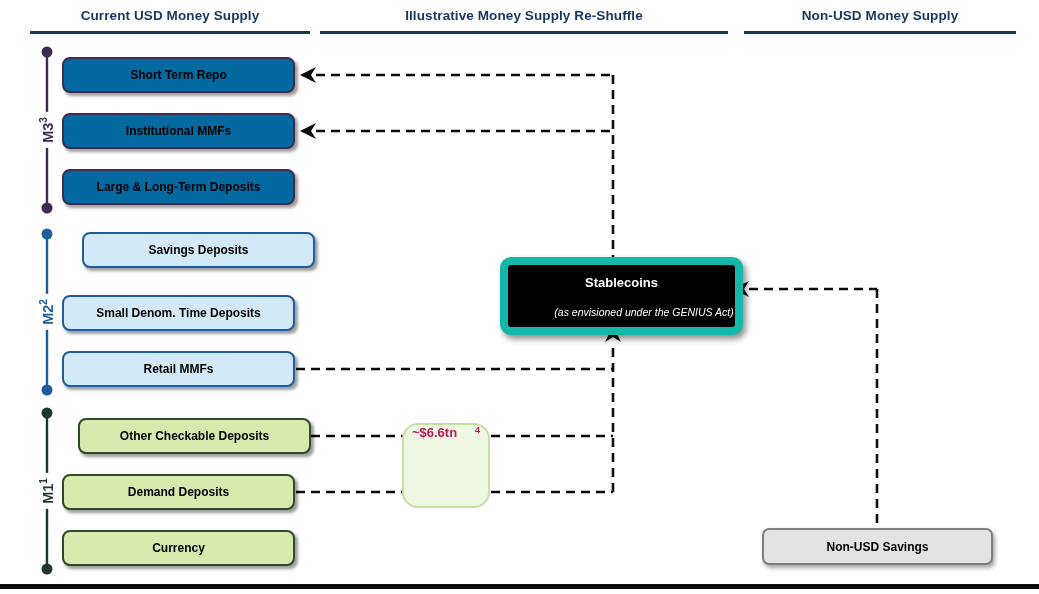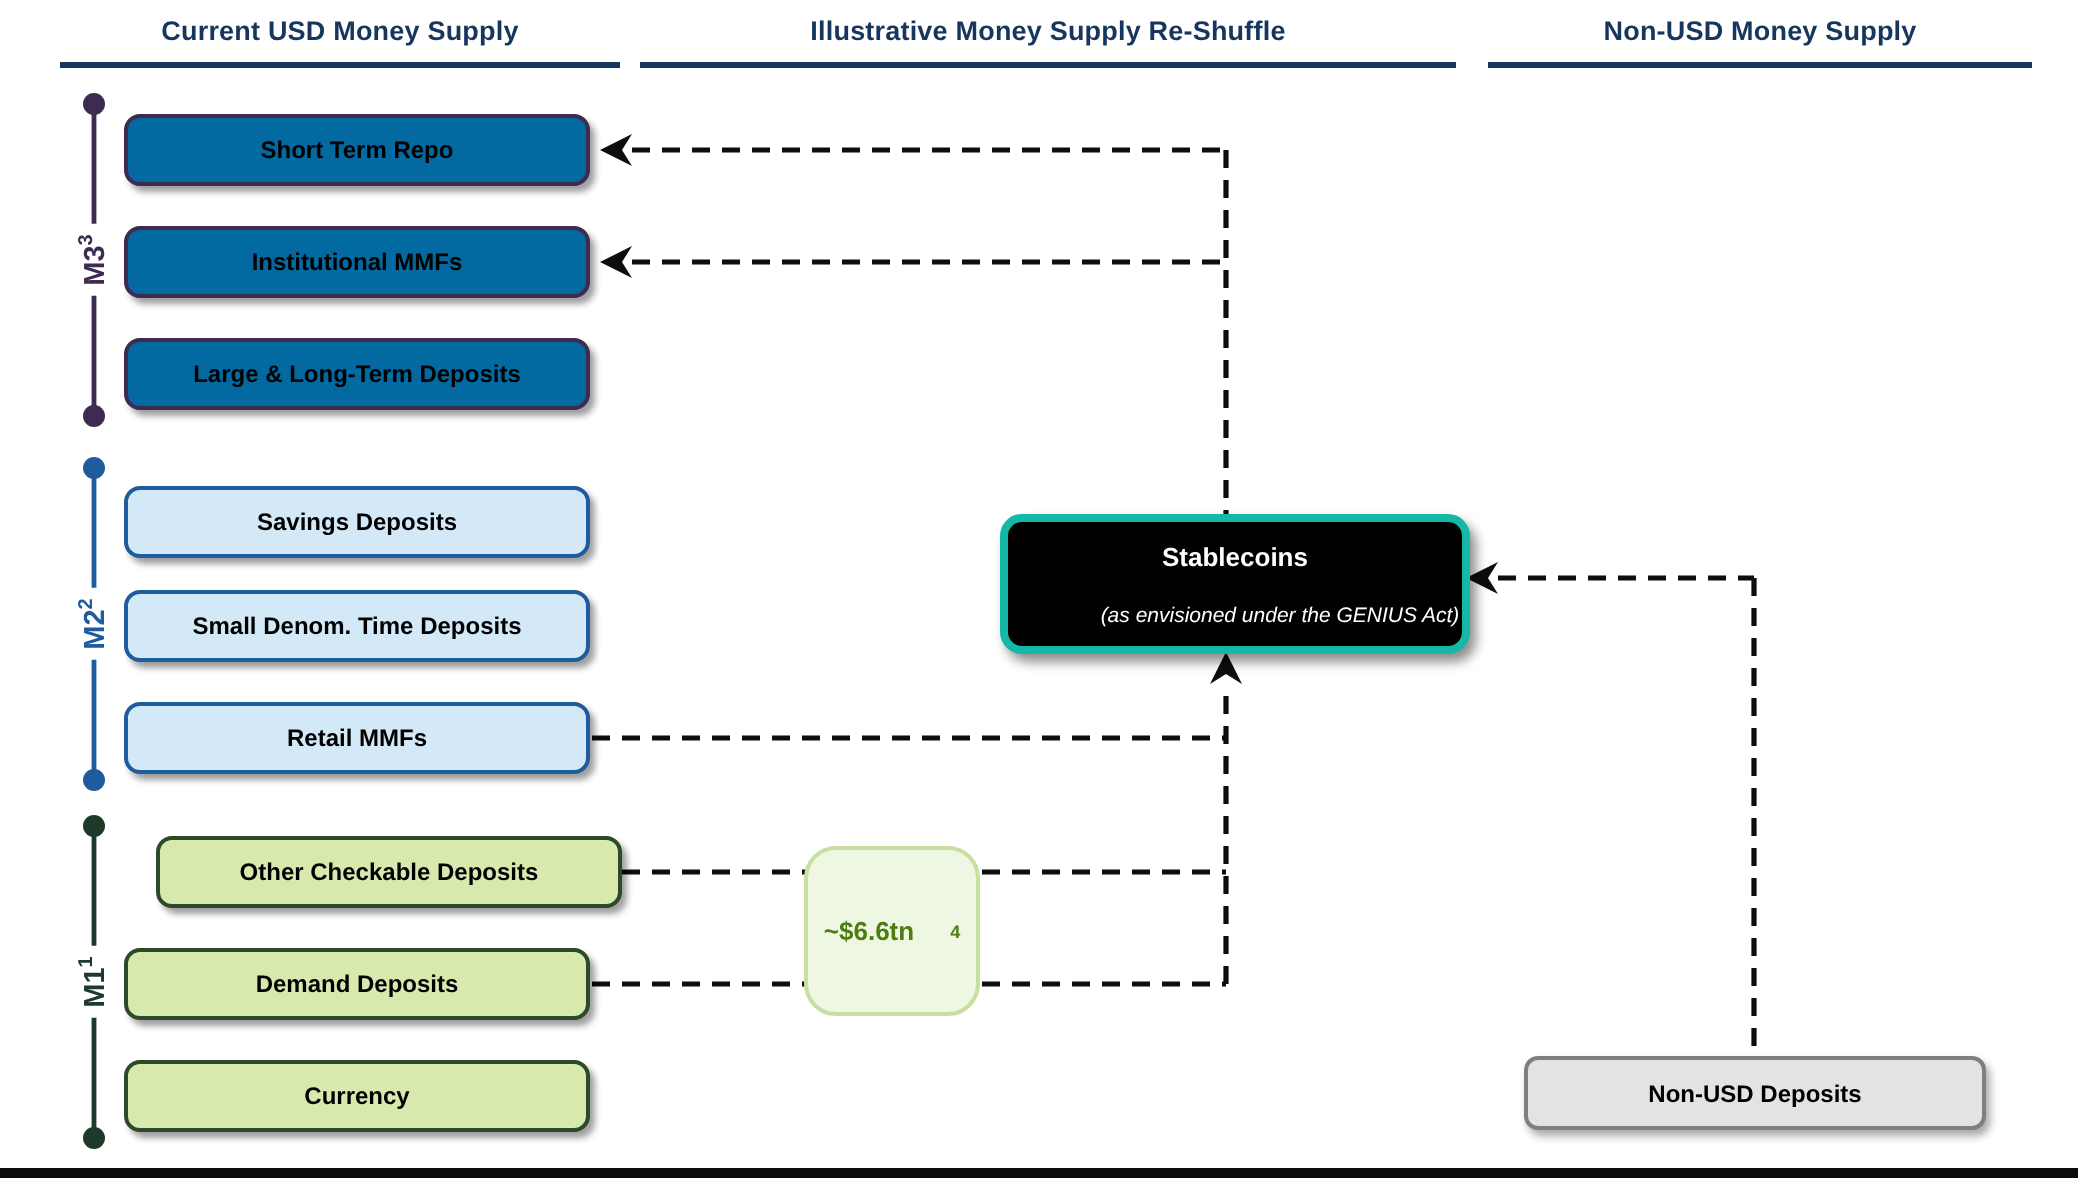--- a/index.html
+++ b/index.html
@@ -67,21 +67,21 @@
     z-index: 2;
     box-shadow: 2.5px 3px 3px rgba(0,0,0,0.38);
   }
   .m3-box { background: #0369a1; border: 2.5px solid #3d2b52; }
   .m2-box { background: #d3e9f8; border: 2.5px solid #1f5c9e; }
   .m1-box { background: #d8e9ad; border: 2.5px solid #2c4a2a; }
 
   #box-str  { top: 57px;  }
   #box-imm  { top: 113px; }
   #box-llt  { top: 169px; }
-  #box-sav  { top: 243px; }
+  #box-sav  { top: 232px; margin-left: 20px; }
   #box-sdt  { top: 295px; }
   #box-rmm  { top: 351px; }
   #box-ocd  { top: 418px; margin-left: 16px; }
   #box-dem  { top: 474px; }
   #box-cur  { top: 530px; }
 
   
   .group-label {
     position: absolute;
     z-index: 2;
@@ -96,21 +96,21 @@
   #label-m3 { left: 47px; top: 130px; color: #3d2b52; }
   #label-m2 { left: 47px; top: 312px; color: #1f5c9e; }
   #label-m1 { left: 47px; top: 491px; color: #1d3a2b; }
 
   
   #stablecoins {
     position: absolute;
     left: 500px; top: 257px;
     width: 227px; height: 62px;
     background: #000000;
-    border: 4px solid #14b8a6;
+    border: 8px solid #14b8a6;
     border-radius: 11px;
     display: flex;
     flex-direction: column;
     align-items: center;
     justify-content: center;
     z-index: 2;
     box-shadow: 3px 4px 6px rgba(0,0,0,0.45);
     gap: 14px;
   }
   #stablecoins .title {
@@ -129,26 +129,25 @@
 
   
   #amount-box {
     position: absolute;
     left: 402px; top: 423px;
     width: 84px; height: 81px;
     background: #eef7e1;
     border: 2.5px solid #c7e0a2;
     border-radius: 16px;
     display: flex;
-    align-items: center;
     justify-content: center;
     z-index: 2;
     font-size: 13px;
     font-weight: bold;
-    color: #4d7c0f;
+    color: #be185d;
     gap: 18px;
   }
   #amount-box sup { font-size: 9px; }
 
   
   #non-usd-box {
     position: absolute;
     left: 762px; top: 528px;
     width: 227px; height: 33px;
     background: #e3e3e3;
@@ -241,17 +240,17 @@
   <div id="stablecoins">
     <div class="title">Stablecoins</div>
     <div class="subtitle">(as envisioned under the GENIUS Act)</div>
   </div>
 
   <div id="amount-box">
     <span>~$6.6tn</span>
       <sup>4</sup>
   </div>
 
-  <div id="non-usd-box">Non-USD Deposits</div>
+  <div id="non-usd-box">Non-USD Savings</div>
 
   <div id="bottom-rule"></div>
 
 </div>
 
 </body></html>

